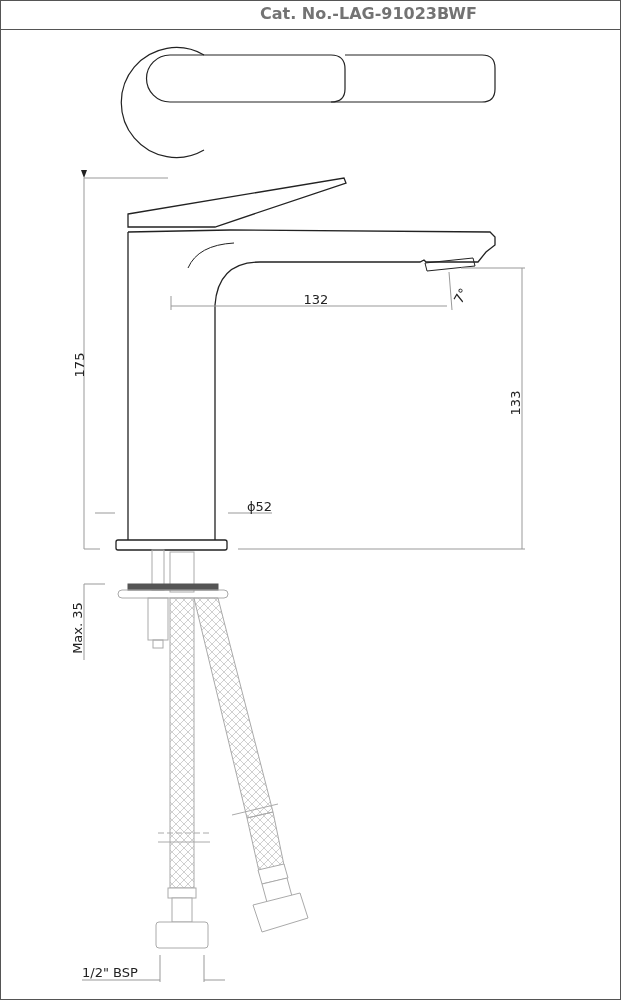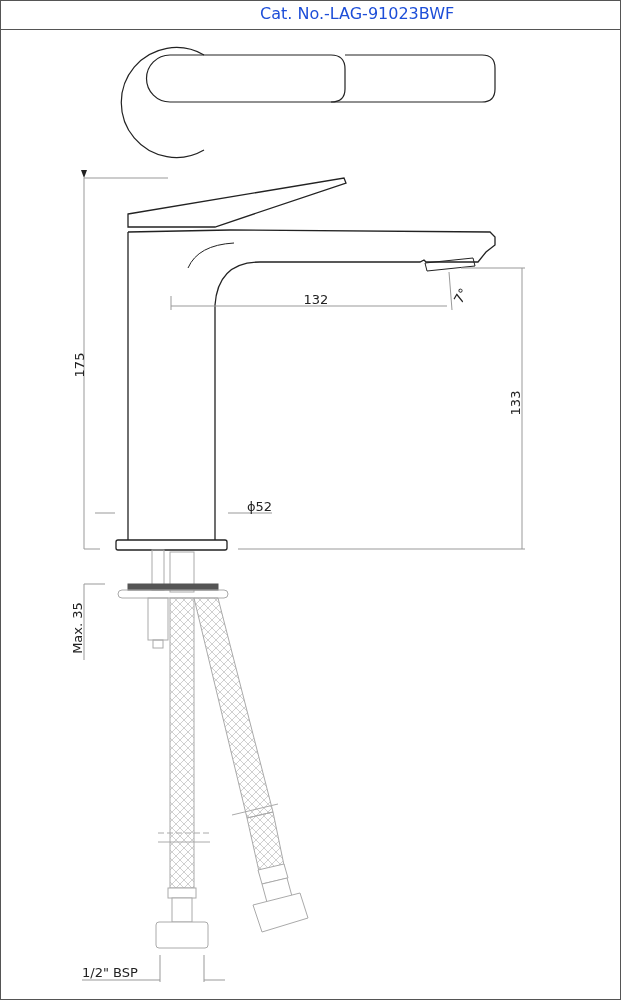--- a/index.html
+++ b/index.html
@@ -1,19 +1,19 @@
 <!DOCTYPE html>
 <html><head>
 <meta charset="utf-8">
 <style>
   html,body{margin:0;padding:0;background:#fff;}
   body{width:621px;height:1000px;position:relative;overflow:hidden;font-family:"DejaVu Sans","Liberation Sans",sans-serif;}
   .frame{position:absolute;left:0;top:0;width:619px;height:998px;border:1px solid #555;}
   .header{position:absolute;left:0;top:0;width:621px;height:29px;border-bottom:1px solid #555;}
-  .cat{position:absolute;left:260px;top:4px;font-size:16px;color:#1d4ed8;white-space:nowrap;}
+  .cat{position:absolute;left:260px;top:4px;font-size:16px;color:#737373;white-space:nowrap;font-weight:bold;}
   svg{position:absolute;left:0;top:0;}
   .dimtext{font-family:"DejaVu Sans","Liberation Sans",sans-serif;font-size:13px;fill:#222;}
 </style>
 </head>
 <body>
 
 <div class="frame"></div>
 <div class="header">
   <span class="cat">Cat. No.-LAG-91023BWF</span>
 </div>

